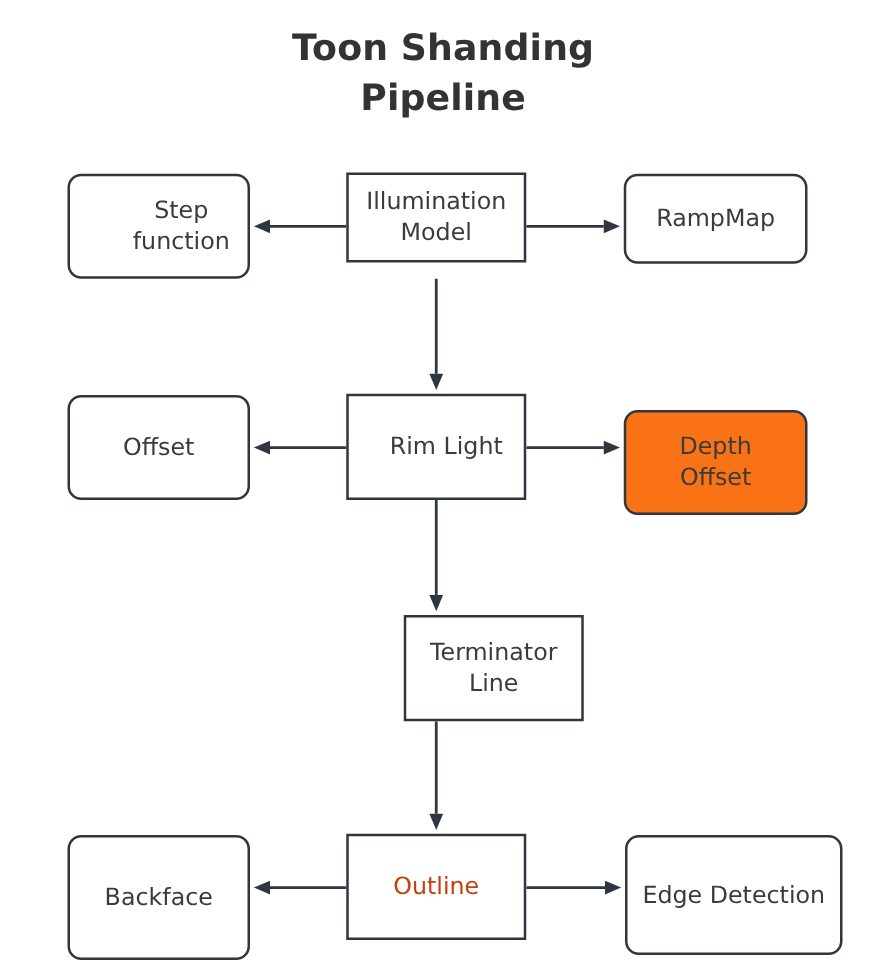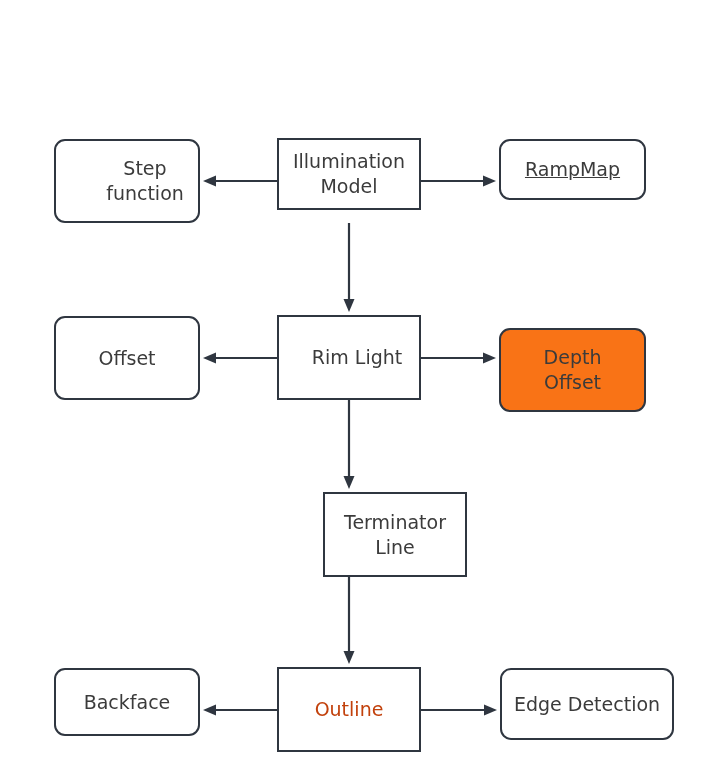--- a/index.html
+++ b/index.html
@@ -65,20 +65,22 @@
     height: 773px;
     z-index: 1;
     overflow: visible;
   }
 </style>
 </head>
 <body>
 
 <div id="diagram-root">
 
+  <div class="chart-title">Toon Shanding
+Pipeline</div>
 
   <svg id="edges" viewBox="0 0 709 773" width="709" height="773" xmlns="http://www.w3.org/2000/svg">
       <g>
         <line x1="277" y1="181" x2="216" y2="181" stroke="#2f3640" stroke-width="2.2"></line>
         <polygon points="203,181 216,175.5 216,186.5" fill="#2f3640"></polygon>
       </g>
       <g>
         <line x1="421" y1="181" x2="483" y2="181" stroke="#2f3640" stroke-width="2.2"></line>
         <polygon points="496,181 483,175.5 483,186.5" fill="#2f3640"></polygon>
       </g>
@@ -110,25 +112,25 @@
         <line x1="421" y1="710" x2="484" y2="710" stroke="#2f3640" stroke-width="2.2"></line>
         <polygon points="497,710 484,704.5 484,715.5" fill="#2f3640"></polygon>
       </g>
     </svg>
 
   <div id="node-layer">
       <div class="node rounded" style="left: 54px; top: 139px; width: 146px; height: 84px; border-color: rgb(47, 54, 64); background: rgb(255, 255, 255); color: rgb(59, 59, 59); padding-left: 36px;"><span>Step
 function</span></div>
       <div class="node square" style="left: 277px; top: 138px; width: 144px; height: 72px; border-color: rgb(47, 54, 64); background: rgb(255, 255, 255); color: rgb(59, 59, 59);"><span>Illumination
 Model</span></div>
-      <div class="node rounded" style="left: 499px; top: 139px; width: 147px; height: 61px; border-color: rgb(47, 54, 64); background: rgb(255, 255, 255); color: rgb(59, 59, 59); text-decoration: underline;"><span>RampMap</span></div>
+      <div class="node rounded" style="left: 499px; top: 139px; width: 147px; height: 72px; border-color: rgb(47, 54, 64); background: rgb(255, 255, 255); color: rgb(59, 59, 59);"><span>RampMap</span></div>
       <div class="node rounded" style="left: 54px; top: 316px; width: 146px; height: 84px; border-color: rgb(47, 54, 64); background: rgb(255, 255, 255); color: rgb(59, 59, 59);"><span>Offset</span></div>
       <div class="node square" style="left: 277px; top: 315px; width: 144px; height: 85px; border-color: rgb(47, 54, 64); background: rgb(255, 255, 255); color: rgb(59, 59, 59); padding-left: 16px;"><span>Rim Light</span></div>
       <div class="node rounded" style="left: 499px; top: 328px; width: 147px; height: 84px; border-color: rgb(47, 54, 64); background: #f97316; color: rgb(59, 59, 59);"><span>Depth
 Offset</span></div>
       <div class="node square" style="left: 277px; top: 492px; width: 144px; height: 85px; border-color: rgb(47, 54, 64); background: rgb(255, 255, 255); color: rgb(59, 59, 59); margin-left: 46px;"><span>Terminator
 Line</span></div>
-      <div class="node rounded" style="left: 54px; top: 668px; width: 146px; height: 68px; border-color: rgb(47, 54, 64); background: rgb(255, 255, 255); color: rgb(59, 59, 59);"><span>Backface</span></div>
+      <div class="node rounded" style="left: 54px; top: 668px; width: 146px; height: 100px; border-color: rgb(47, 54, 64); background: rgb(255, 255, 255); color: rgb(59, 59, 59);"><span>Backface</span></div>
       <div class="node square" style="left: 277px; top: 667px; width: 144px; height: 85px; border-color: rgb(47, 54, 64); background: rgb(255, 255, 255); color: #c2410c;"><span>Outline</span></div>
-      <div class="node rounded" style="left: 500px; top: 668px; width: 174px; height: 72px; border-color: rgb(47, 54, 64); background: rgb(255, 255, 255); color: rgb(59, 59, 59);"><span>Edge Detection</span></div>
+      <div class="node rounded" style="left: 500px; top: 668px; width: 174px; height: 96px; border-color: rgb(47, 54, 64); background: rgb(255, 255, 255); color: rgb(59, 59, 59);"><span>Edge Detection</span></div>
     </div>
 
 </div>
 
 </body></html>

